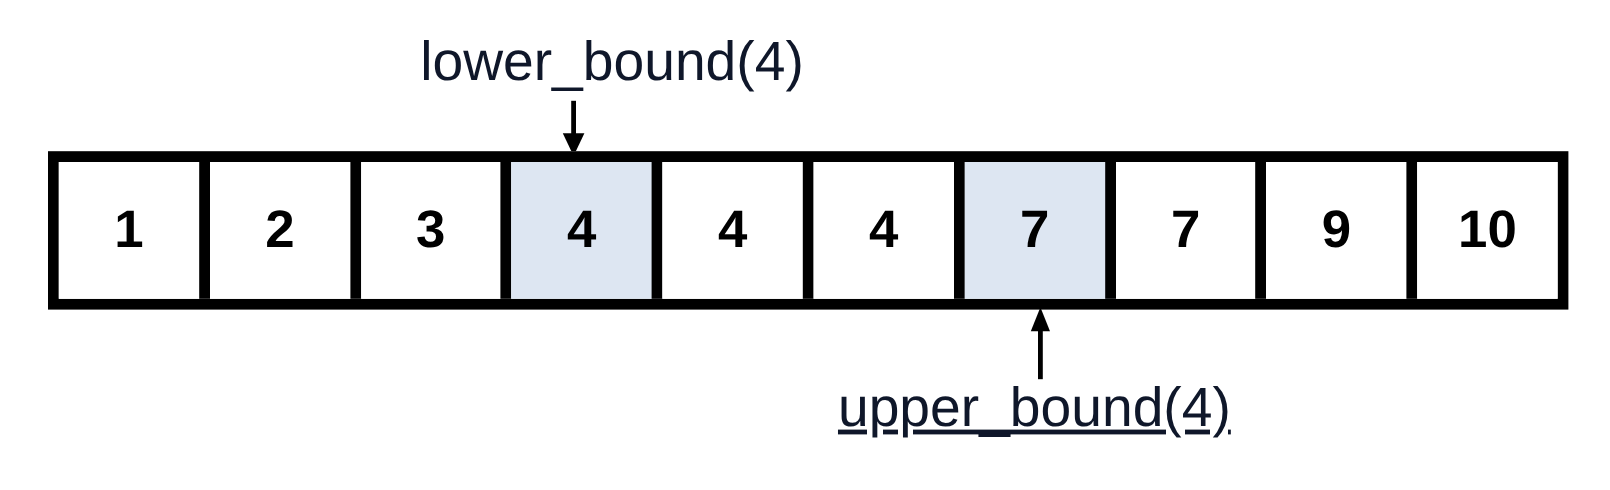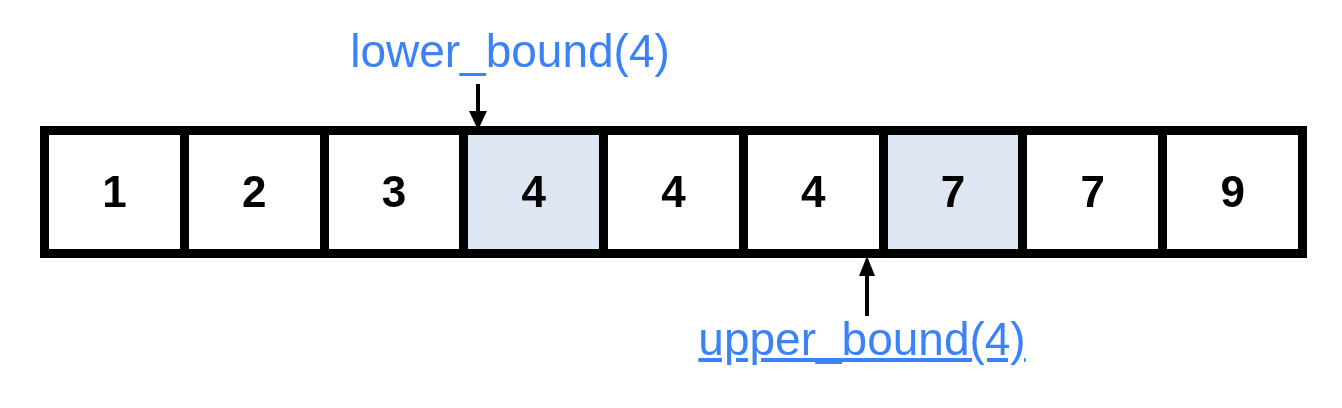--- a/index.html
+++ b/index.html
@@ -19,21 +19,21 @@
     width: 1342px;
     height: 408px;
   }
 
   
   .callout-label {
     position: absolute;
     font-size: 46px;
     line-height: 46px;
     font-weight: 400;
-    color: #3b82f6;
+    color: #0f172a;
     white-space: nowrap;
     letter-spacing: 0px;
     transform: translateX(-50%);
   }
   .label-lower { left: 510px; top: 28px; }
   .label-upper { left: 862px; top: 316px; text-decoration: underline; }
 
   
   .arrow {
     position: absolute;
@@ -111,20 +111,23 @@
     </div>
     <div class="cell highlight">
       <span class="cell-value">7</span>
     </div>
     <div class="cell">
       <span class="cell-value">7</span>
     </div>
     <div class="cell">
       <span class="cell-value">9</span>
     </div>
+    <div class="cell">
+      <span class="cell-value">10</span>
+    </div>
   </div>
 
   <div class="arrow arrow-upper">
     <svg width="22" height="60" viewBox="0 0 22 60" xmlns="http://www.w3.org/2000/svg">
       <line x1="11" y1="60" x2="11" y2="16" stroke="#000000" stroke-width="4"></line>
       <polygon points="11,0 3,20 19,20" fill="#000000"></polygon>
     </svg>
   </div>
 
   <div class="callout-label label-upper">upper_bound(4)</div>

